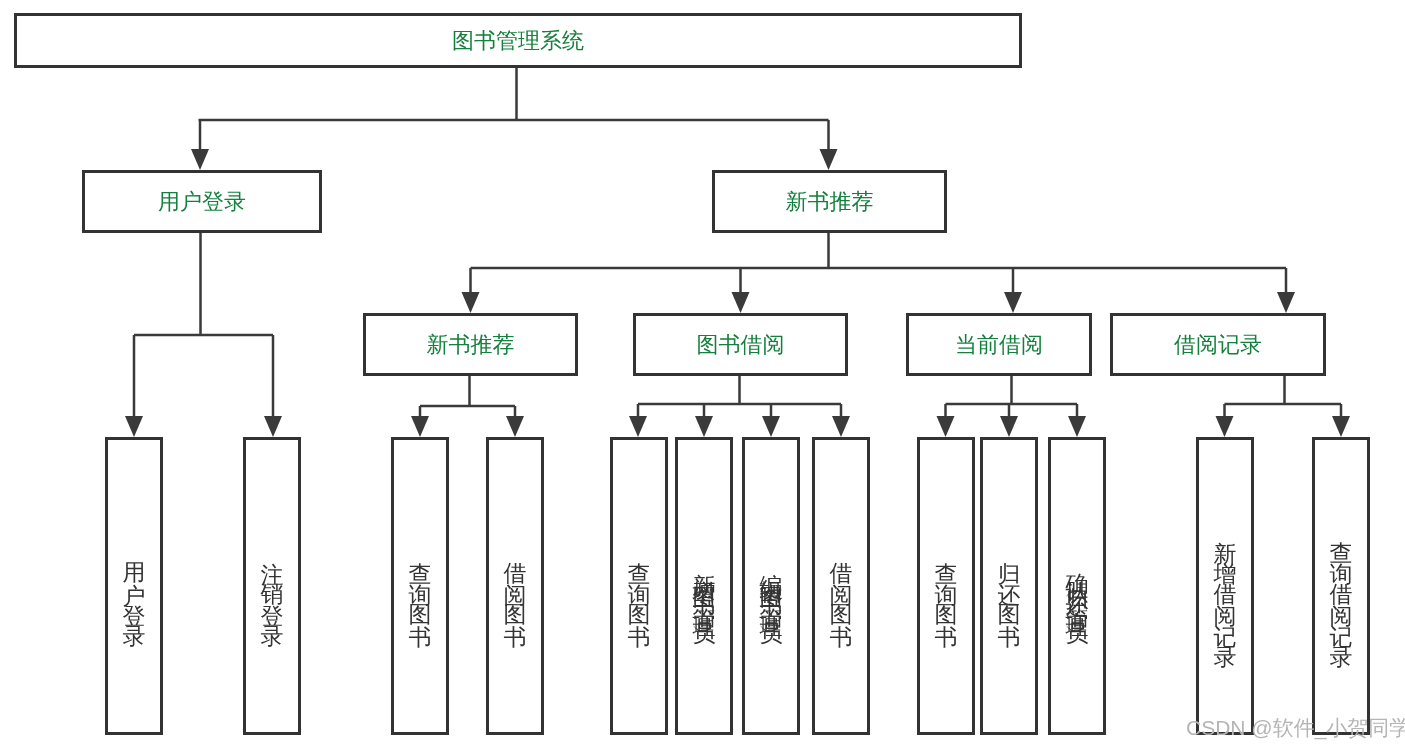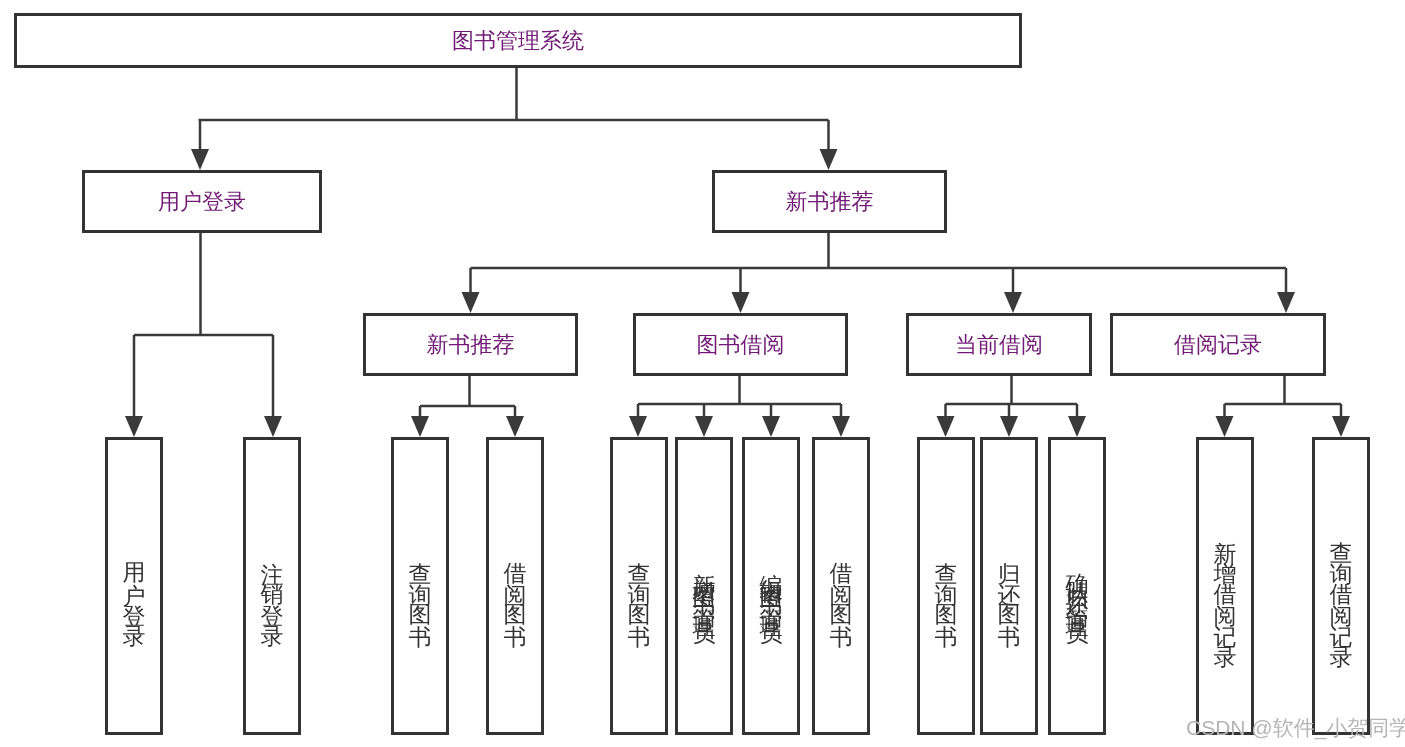--- a/index.html
+++ b/index.html
@@ -13,21 +13,21 @@
   .canvas { position: absolute; left: 0; top: 0; width: 1405px; height: 747px; }
   svg.edges { position: absolute; left: 0; top: 0; z-index: 1; }
   .node {
     position: absolute;
     box-sizing: border-box;
     border: 3px solid #333333;
     background: #ffffff;
     display: flex;
     align-items: center;
     justify-content: center;
-    color: #701a75;
+    color: #15803d;
     z-index: 2;
     font-size: 22px;
   }
   .leaf {
     position: absolute;
     top: 437px;
     width: 58px;
     height: 298px;
     box-sizing: border-box;
     border: 3px solid #333333;

